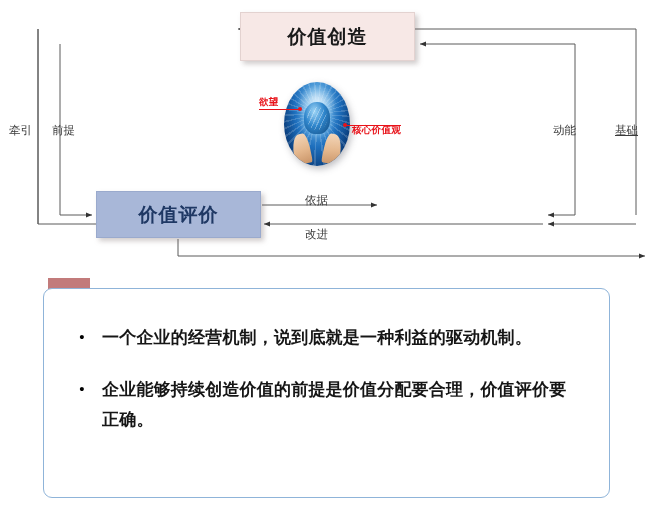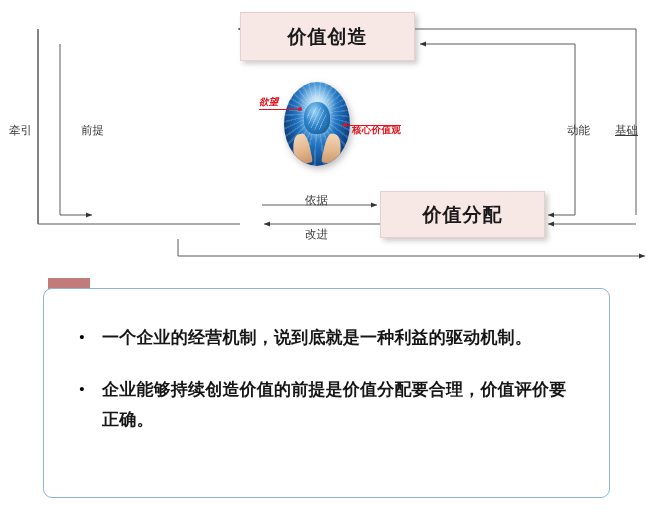--- a/index.html
+++ b/index.html
@@ -38,22 +38,22 @@
 
   .edge-label {
     position: absolute;
     font-size: 11.5px;
     color: #3a3a3a;
     white-space: nowrap;
     font-family: "DejaVu Sans", "Liberation Sans", sans-serif;
     margin-top: 10px;
   }
   #lbl-qianyin { left: 9px;  top: 113px; }
-  #lbl-qianti  { left: 81px; top: 113px; text-align: right; }
-  #lbl-dongneng{ left: 567px;top: 113px; }
+  #lbl-qianti  { left: 52px; top: 113px; text-align: right; }
+  #lbl-dongneng{ left: 553px;top: 113px; }
   #lbl-jichu   { left: 615px;top: 113px; text-decoration: underline; }
   #lbl-yiju    { left: 305px;top: 183px; }
   #lbl-gaijin  { left: 305px;top: 217px; }
 
   
   #globe-wrap { position: absolute; left: 284px; top: 82px; width: 66px; height: 84px; }
   #globe {
     position: absolute; left: 0; top: 0; width: 66px; height: 84px;
     border-radius: 50% / 50%;
     overflow: hidden;
@@ -96,21 +96,21 @@
 
   .red-label {
     position: absolute;
     color: #e8131a;
     font-size: 9.5px;
     font-weight: bold;
     white-space: nowrap;
     font-family: "DejaVu Sans", "Liberation Sans", sans-serif;
     letter-spacing: .3px;
   }
-  #lbl-yuwang { left: 259px; top: 96px; font-style: italic; }
+  #lbl-yuwang { left: 259px; top: 96px; }
   #lbl-hexin  { left: 352px; top: 124px; }
   .red-dot { position:absolute; width:4px; height:4px; background:#e8131a; border-radius:50%; }
   #dot-yuwang { left: 298px; top: 107px; }
   #dot-hexin  { left: 343px; top: 123px; }
   .red-line { position:absolute; background:#e8131a; height:1px; }
   #line-yuwang { left: 259px; top: 109px; width: 40px; }
   #line-hexin  { left: 345px; top: 125px; width: 56px; }
 
   
   #card {
@@ -184,24 +184,24 @@
         <path d="M636,215 L548,215" opacity="0"></path>
         <path d="M575,215 L548,215" marker-end="url(#arrow)"></path>
         <path d="M636,224 L548,224" marker-end="url(#arrow)"></path>
       </g>
     </svg>
 
     <div class="node node-pink" id="node-create">
       <span>价值创造</span>
     </div>
 
-
-    <div class="node node-pink" id="node-alloc">
-      <span>价值分配</span>
-    </div>
+    <div class="node node-blue" id="node-eval">
+      <span>价值评价</span>
+    </div>
+
 
     <div class="edge-label" id="lbl-qianyin">牵引</div>
     <div class="edge-label" id="lbl-qianti">前提</div>
     <div class="edge-label" id="lbl-dongneng">动能</div>
     <div class="edge-label" id="lbl-jichu">基础</div>
     <div class="edge-label" id="lbl-yiju">依据</div>
     <div class="edge-label" id="lbl-gaijin">改进</div>
 
     <div id="globe-wrap">
       <div id="globe">

